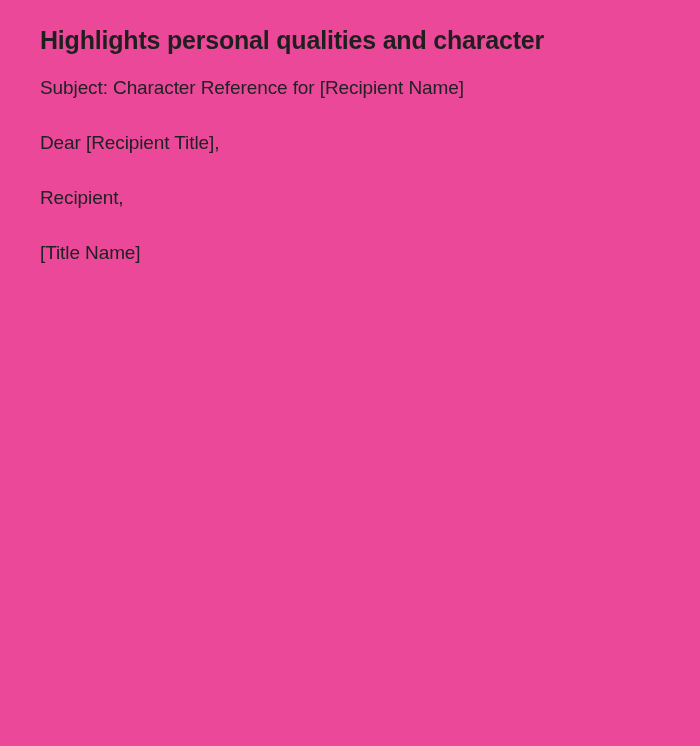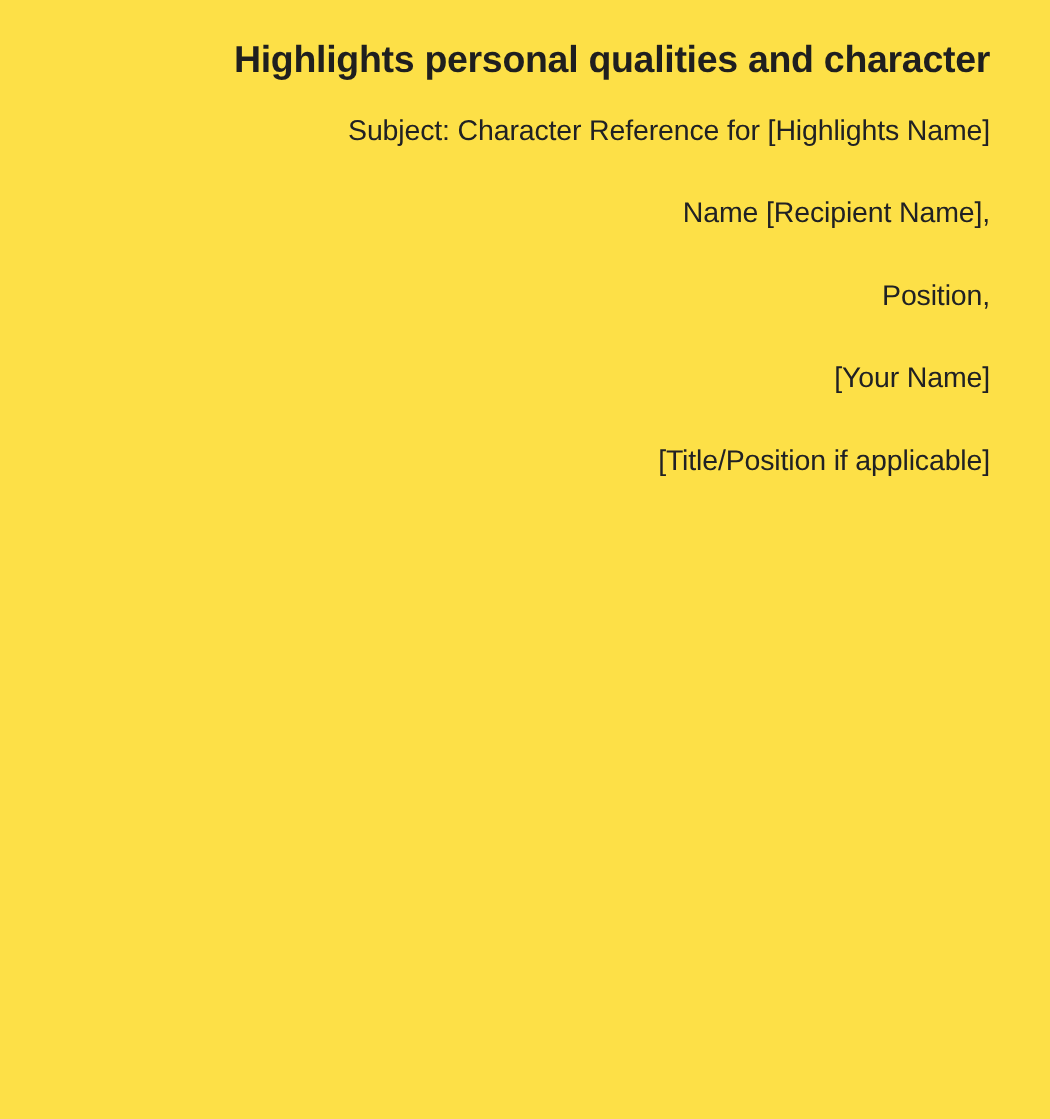--- a/index.html
+++ b/index.html
@@ -4,26 +4,25 @@
 <style>
   html, body {
     margin: 0;
     padding: 0;
     background: #ffffff;
   }
   .page {
     position: relative;
     width: 700px;
     height: 746px;
-    background: #fde047;
+    background: #ec4899;
     overflow: hidden;
     font-family: "Liberation Sans", "DejaVu Sans", sans-serif;
     box-sizing: border-box;
     padding: 25px 40px 0 40px;
-    text-align: right;
   }
   .heading {
     margin: 0 0 14px 0;
     font-size: 25px;
     line-height: 31px;
     font-weight: 700;
     letter-spacing: -0.2px;
     color: #1f1f1f;
   }
   .para {
@@ -34,25 +33,24 @@
     letter-spacing: -0.1px;
     color: #202124;
   }
 </style>
 </head>
 <body>
 
 <main class="page">
   <h2 class="heading">Highlights personal qualities and character</h2>
 
-  <p class="para">Subject: Character Reference for [Highlights Name]</p>
+  <p class="para">Subject: Character Reference for [Recipient Name]</p>
 
-  <p class="para">Name [Recipient Name],</p>
+  <p class="para">Dear [Recipient Title],</p>
 
 
 
-  <p class="para">Position,</p>
+  <p class="para">Recipient,</p>
 
-  <p class="para">[Your Name]</p>
+  <p class="para">[Title Name]</p>
 
-  <p class="para">[Title/Position if applicable]</p>
 
 </main>
 
 </body></html>

